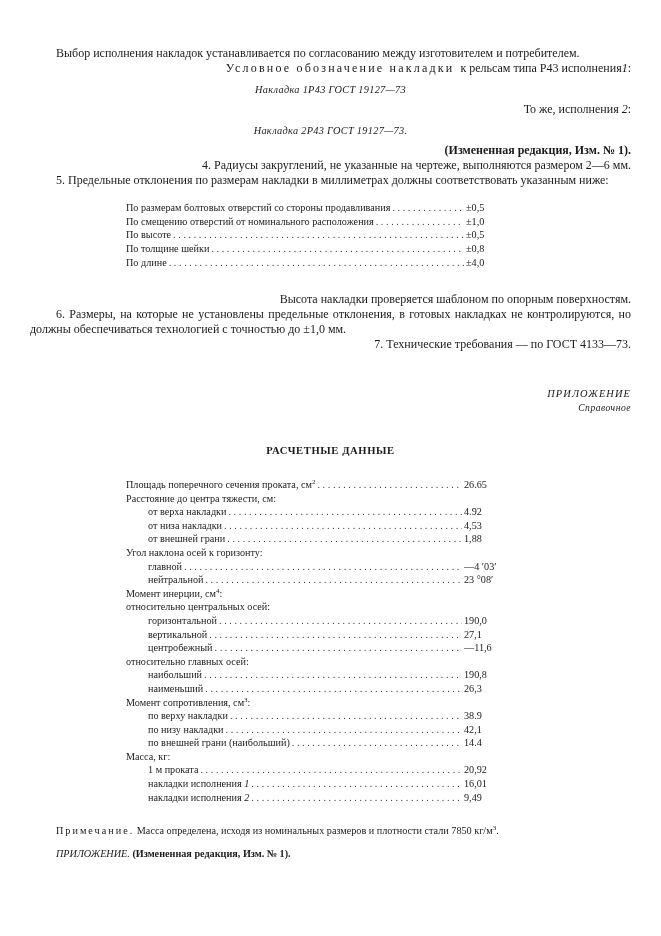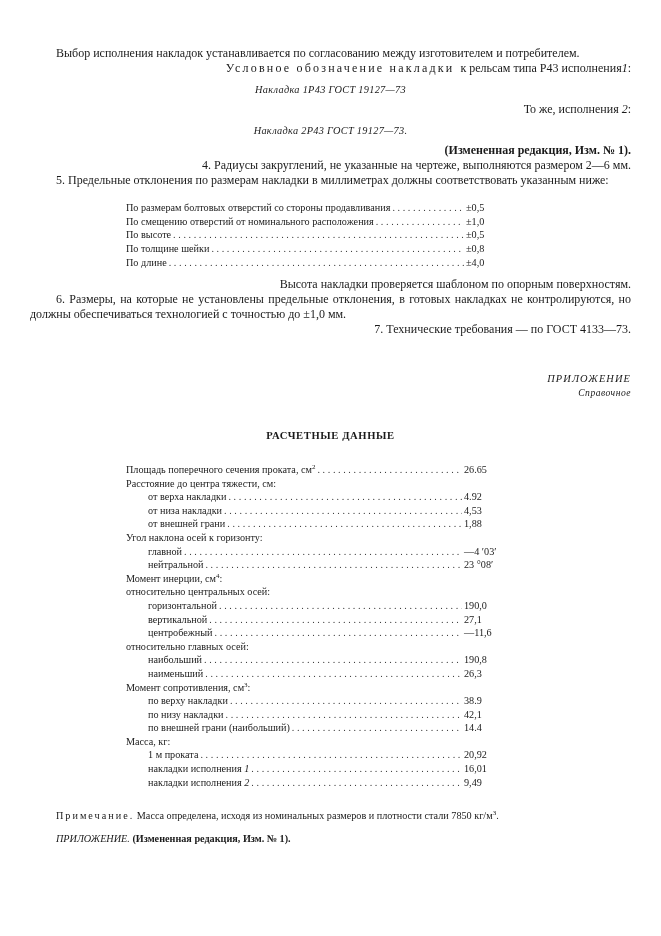--- a/index.html
+++ b/index.html
@@ -210,21 +210,21 @@
             <span class="val">±0,8</span>
           </li>
           <li class="leader-row lvl1">
             <span class="lbl">По длине</span>
             <span class="dots">..........................................................................................</span>
             <span class="val">±4,0</span>
           </li>
         </ul>
     </div>
 
-    <p class="para no-justify" style="text-indent:26px; margin-top:8px;">Высота накладки проверяется шаблоном по опорным поверхностям.</p>
+    <p class="para no-justify" style="text-indent:26px; margin-top:23px;">Высота накладки проверяется шаблоном по опорным поверхностям.</p>
 
     <p class="para indent">6. Размеры, на которые не установлены предельные отклонения, в готовых накладках не контролируются, но должны обеспечиваться технологией с точностью до ±1,0 мм.</p>
 
     <p class="para no-justify" style="text-indent:26px;">7. Технические требования — по ГОСТ 4133—73.</p>
 
     <div class="appendix-head">
       <div>ПРИЛОЖЕНИЕ</div>
       <div class="sub">Справочное</div>
     </div>
 

